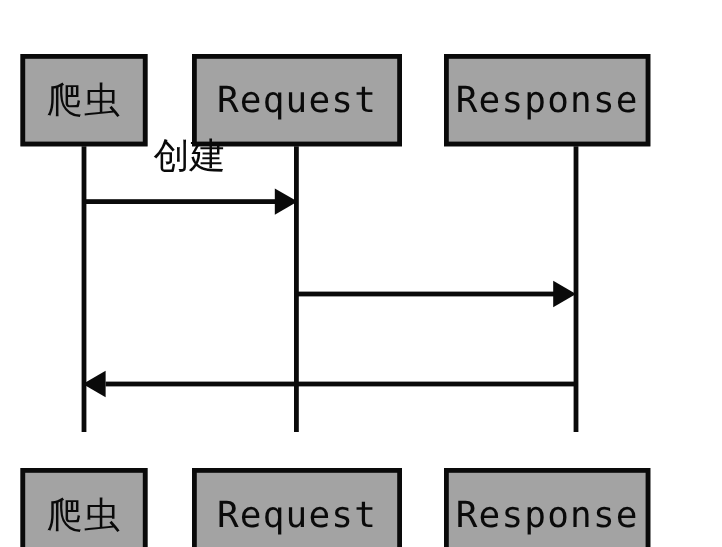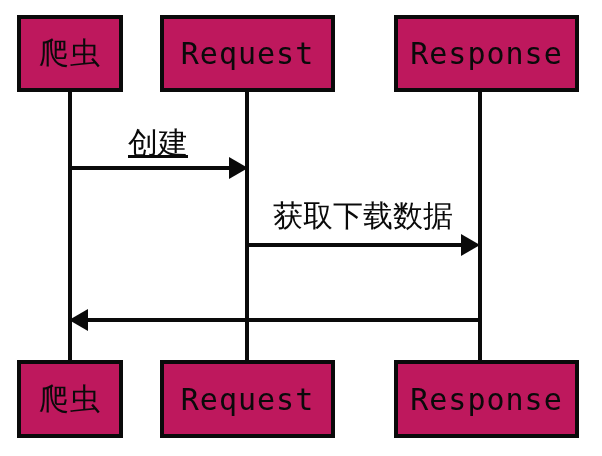--- a/index.html
+++ b/index.html
@@ -14,35 +14,36 @@
     background: #ffffff;
     overflow: hidden;
     font-family: "DejaVu Sans", sans-serif;
     color: #0a0a0a;
   }
   
   .actor-box {
     position: absolute;
     box-sizing: border-box;
     border: 4px solid #0a0a0a;
-    background: #be185d;
+    background: #a3a3a3;
     display: flex;
     align-items: center;
     justify-content: center;
     font-family: "DejaVu Sans Mono", "DejaVu Sans", monospace;
     font-size: 30px;
     letter-spacing: 1px;
     white-space: nowrap;
     z-index: 2;
+    margin-top: 30px;
   }
   .row-top    { top: 15px;  height: 77px; }
   .row-bottom { top: 360px; height: 78px; }
   .col-crawler  { left: 17px;  width: 106px; }
   .col-request  { left: 160px; width: 175px; justify-content: center; }
-  .col-response { left: 394px; width: 185px; }
+  .col-response { left: 370px; width: 172px; }
 
   
   .lifeline {
     position: absolute;
     top: 92px;
     height: 268px;
     width: 4px;
     background: #0a0a0a;
     z-index: 1;
   }
@@ -78,21 +79,21 @@
   
   .msg-label {
     position: absolute;
     transform: translateX(-50%);
     font-size: 30px;
     line-height: 1;
     white-space: nowrap;
     color: #0a0a0a;
     z-index: 4;
   }
-  #msg1-label { left: 158px; top: 128px; text-decoration: underline; }
+  #msg1-label { left: 158px; top: 116px; }
   #msg2-label { left: 363px; top: 201px; }
   #msg3-label { left: 275px; top: 282px; }
 </style>
 </head>
 <body>
 
 <div id="canvas">
 
   <div class="actor-box row-top col-crawler">
     <span>爬虫</span>
@@ -105,21 +106,20 @@
   </div>
 
   <div class="lifeline" id="lifeline-crawler"></div>
   <div class="lifeline" id="lifeline-request"></div>
   <div class="lifeline" id="lifeline-response"></div>
 
   <div class="msg-label" id="msg1-label">创建</div>
   <div class="msg-line" id="msg1-line"></div>
   <div class="head head-right" id="msg1-head"></div>
 
-  <div class="msg-label" id="msg2-label">获取下载数据</div>
   <div class="msg-line" id="msg2-line"></div>
   <div class="head head-right" id="msg2-head"></div>
 
   <div class="msg-line" id="msg3-line"></div>
   <div class="head head-left" id="msg3-head"></div>
 
   <div class="actor-box row-bottom col-crawler">
     <span>爬虫</span>
   </div>
   <div class="actor-box row-bottom col-request">

